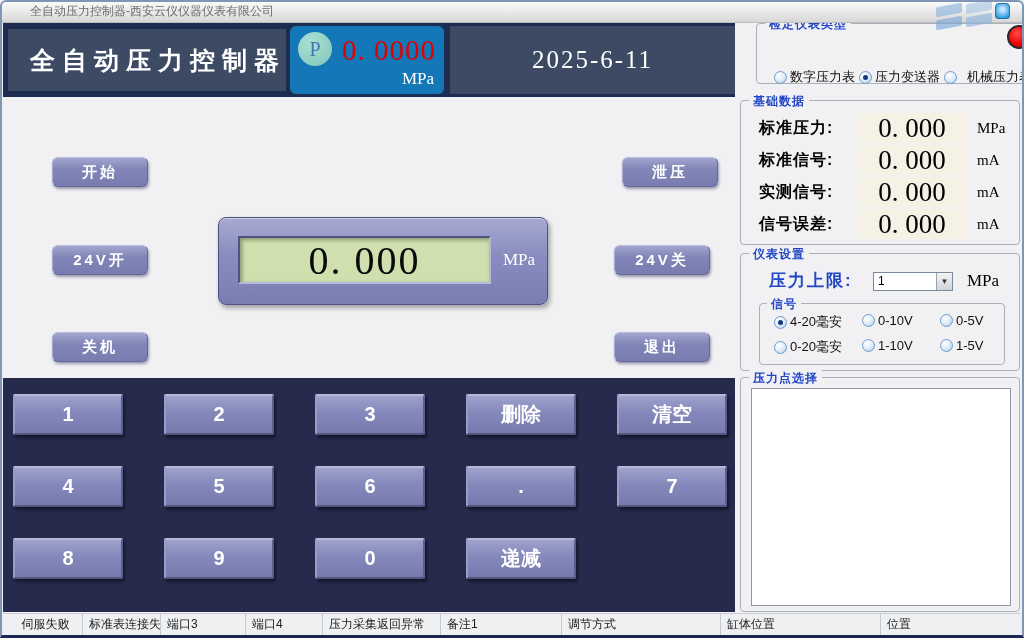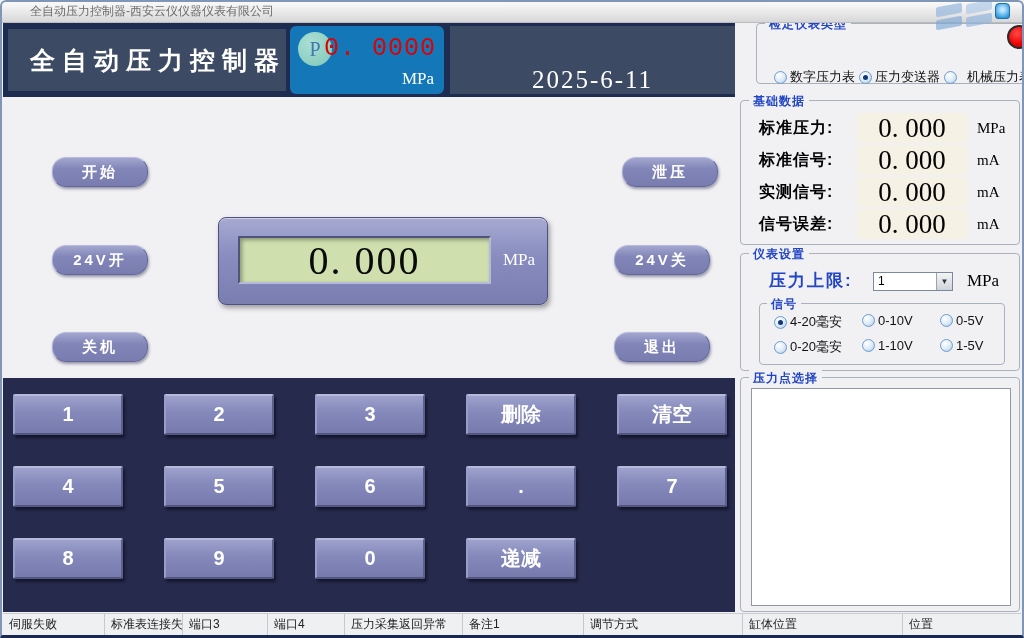--- a/index.html
+++ b/index.html
@@ -23,31 +23,31 @@
   
   .header { position:absolute; left:3px; top:23px; width:732px; height:74px; background:#1f2c52; }
   .hdr-title-block { position:absolute; left:5px; top:6px; width:278px; height:62px; background:#3d4a63;
     display:flex; align-items:center; padding-left:22px; }
   .hdr-title { color:#fff; font-size:25px; font-weight:bold; letter-spacing:7px; }
   .gauge { position:absolute; left:287px; top:3px; width:154px; height:68px; background:#1478b8; border-radius:6px; }
   .gauge-circle { position:absolute; left:8px; top:6px; width:34px; height:34px; border-radius:50%;
     background:radial-gradient(circle at 38% 32%, #abdfd4, #8ccec1 70%, #7dbfb4); color:#4576b4;
     font-family:"Liberation Serif", serif; font-size:20px; display:flex; align-items:center; justify-content:center; }
   .gauge-value { position:absolute; right:8px; top:8px; width:118px; text-align:right; color:#e00000;
-    font-family:Liberation Mono, monospace; font-size:25px; letter-spacing:1px; }
+    font-family:Liberation Serif, serif; font-size:29px; letter-spacing:1px; }
   .gauge-unit { position:absolute; right:10px; bottom:5px; color:#fff; font-family:"Liberation Serif", serif; font-size:17px; }
   .date-block { position:absolute; left:447px; top:3px; width:285px; height:68px; background:#3d4a63;
-    display:flex; align-items:flex-end; justify-content:center; }
+    display:flex; align-items:center; justify-content:center; }
   .date-text { color:#fff; font-family:"Liberation Serif", serif; font-size:25px; letter-spacing:2px; }
 
   
   .ctl-btn { position:absolute; width:96px; height:30px;
     background:linear-gradient(180deg,#a2a6cf 0%, #8185b7 40%, #787cae 100%);
     border:1px solid #63679a; border-top-color:#b9bcdb; border-left-color:#a6a9d0;
-    box-shadow:1px 2px 3px rgba(40,40,80,.45); border-radius:14px;
+    box-shadow:1px 2px 3px rgba(40,40,80,.45); border-radius:6px;
     color:#fff; font-weight:bold; font-size:15px; letter-spacing:3px;
     display:flex; align-items:center; justify-content:center; cursor:pointer; }
   #btn-start   { left:52px;  top:157px; }
   #btn-24v-on  { left:52px;  top:245px; }
   #btn-shutdown{ left:52px;  top:332px; }
   #btn-release { left:614px; top:157px;margin-left:8px; }
   #btn-24v-off { left:614px; top:245px; }
   #btn-exit    { left:614px; top:332px; }
 
   
@@ -259,21 +259,21 @@
       </label>
     </div>
   </div>
 
   <div class="group" id="grp-points">
     <span class="group-title">压力点选择</span>
     <div class="listbox"></div>
   </div>
 
   <div class="statusbar">
-    <span class="status-item" style="width:102px;">伺服失败</span>
+    <span class="status-item" style="width:80px;text-align:center;">伺服失败</span>
     <span class="status-item" style="width:78px;">标准表连接失败</span>
     <span class="status-item" style="width:85px;">端口3</span>
     <span class="status-item" style="width:77px;">端口4</span>
     <span class="status-item" style="width:118px;">压力采集返回异常</span>
     <span class="status-item" style="width:121px;">备注1</span>
     <span class="status-item" style="width:159px;">调节方式</span>
     <span class="status-item" style="width:160px;">缸体位置</span>
     <span class="status-item" style="flex:1; border-right:none;">位置</span>
   </div>
 

